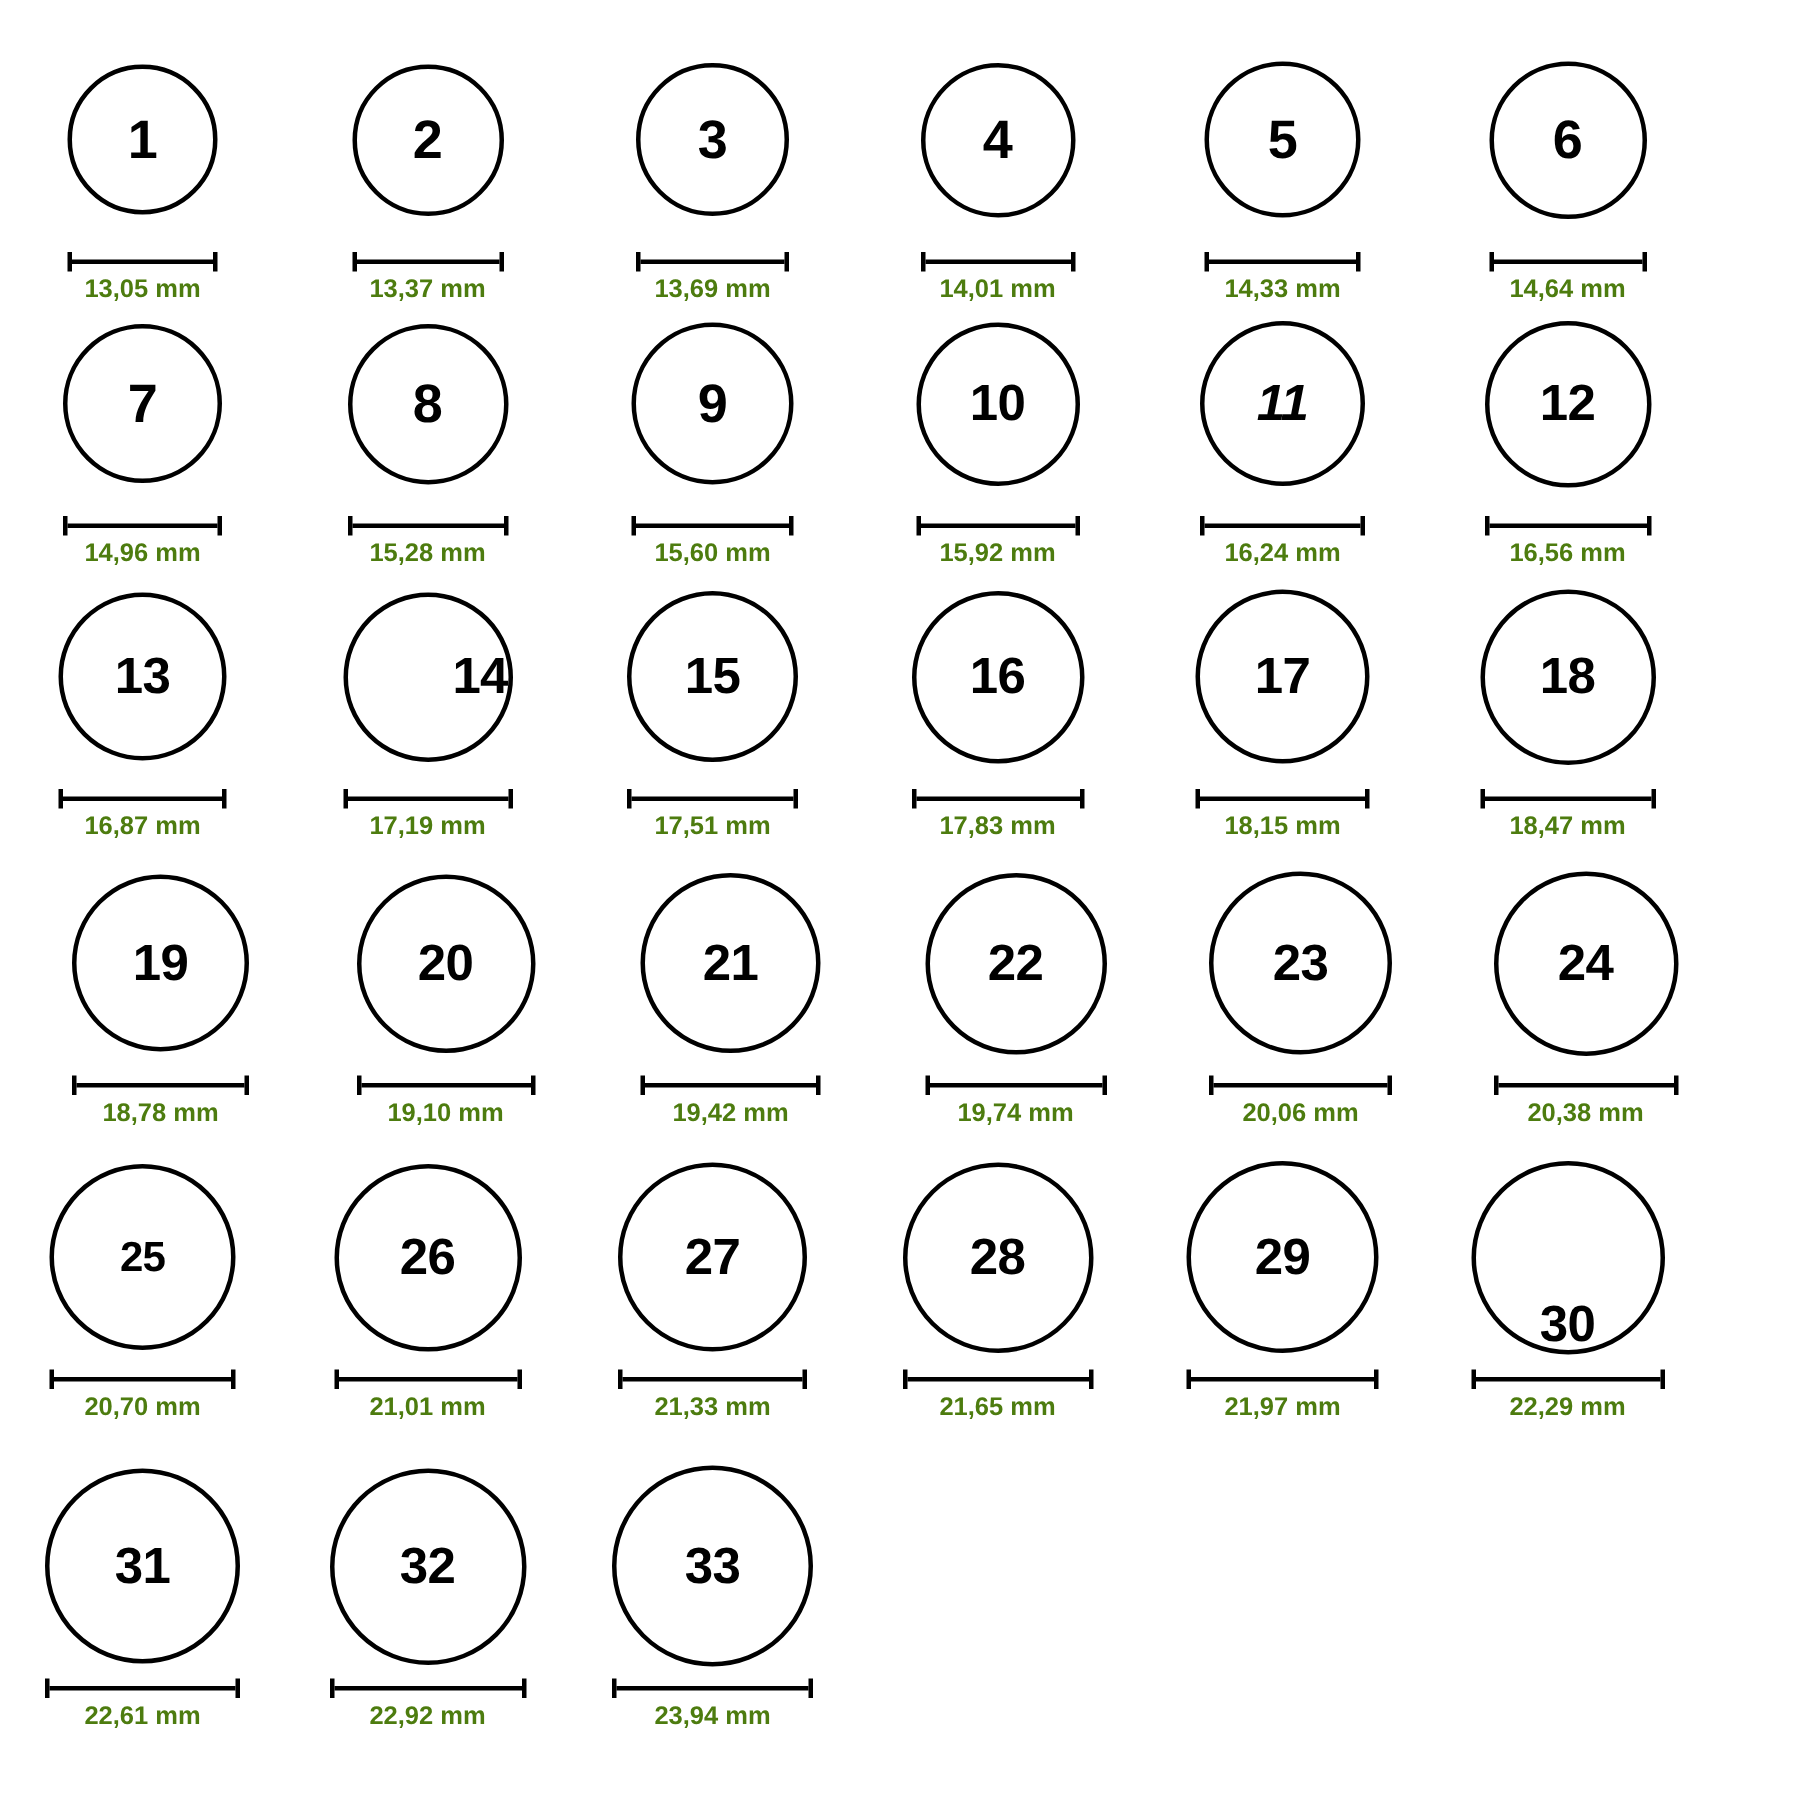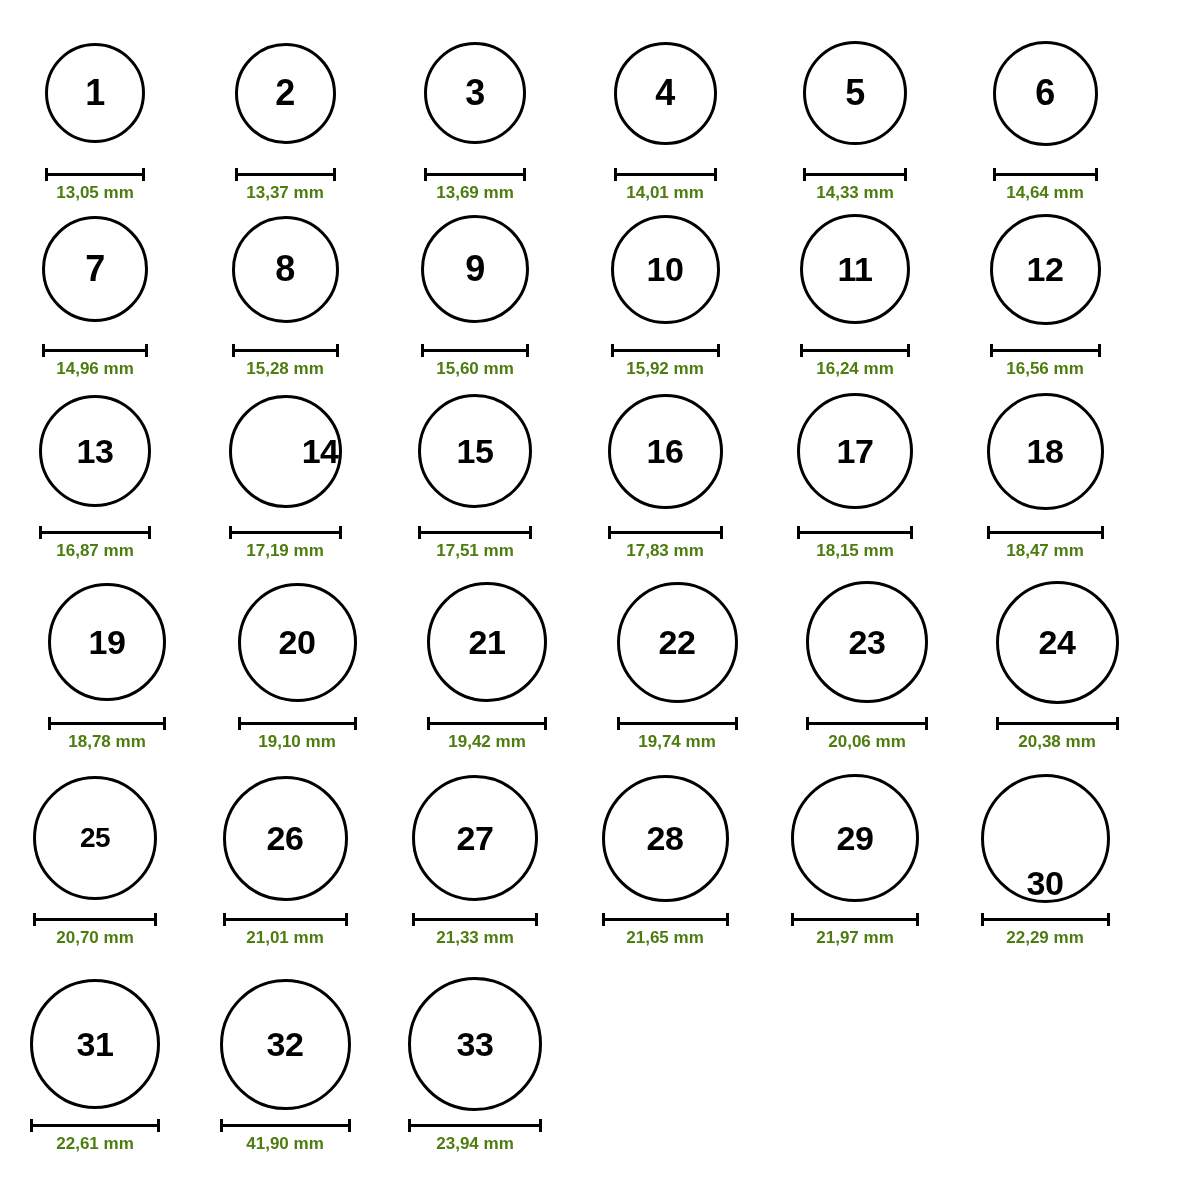--- a/index.html
+++ b/index.html
@@ -209,21 +209,21 @@
           </div>
         </div>
         <div class="ruler">
           <div class="tick"></div>
           <div class="bar" style="width: 103px;"></div>
           <div class="tick"></div>
         </div>
         <div class="mm">15,92 mm</div>
       </div>
       <div class="cell">
-        <div class="circle-wrap" style="height: 136px;">
+        <div class="circle-wrap" style="height: 136px; font-style: italic;">
           <div class="circle" style="width: 110px; height: 110px;">
             <span class="circle-label" style="font-size: 34px;">11</span>
           </div>
         </div>
         <div class="ruler">
           <div class="tick"></div>
           <div class="bar" style="width: 104px;"></div>
           <div class="tick"></div>
         </div>
         <div class="mm">16,24 mm</div>
@@ -500,21 +500,21 @@
         <div class="circle-wrap" style="height: 136px;">
           <div class="circle" style="width: 131px; height: 131px;">
             <span class="circle-label" style="font-size: 34px;">32</span>
           </div>
         </div>
         <div class="ruler">
           <div class="tick"></div>
           <div class="bar" style="width: 125px;"></div>
           <div class="tick"></div>
         </div>
-        <div class="mm">41,90 mm</div>
+        <div class="mm">22,92 mm</div>
       </div>
       <div class="cell">
         <div class="circle-wrap" style="height: 136px;">
           <div class="circle" style="width: 134px; height: 134px;">
             <span class="circle-label" style="font-size: 34px;">33</span>
           </div>
         </div>
         <div class="ruler">
           <div class="tick"></div>
           <div class="bar" style="width: 128px;"></div>

